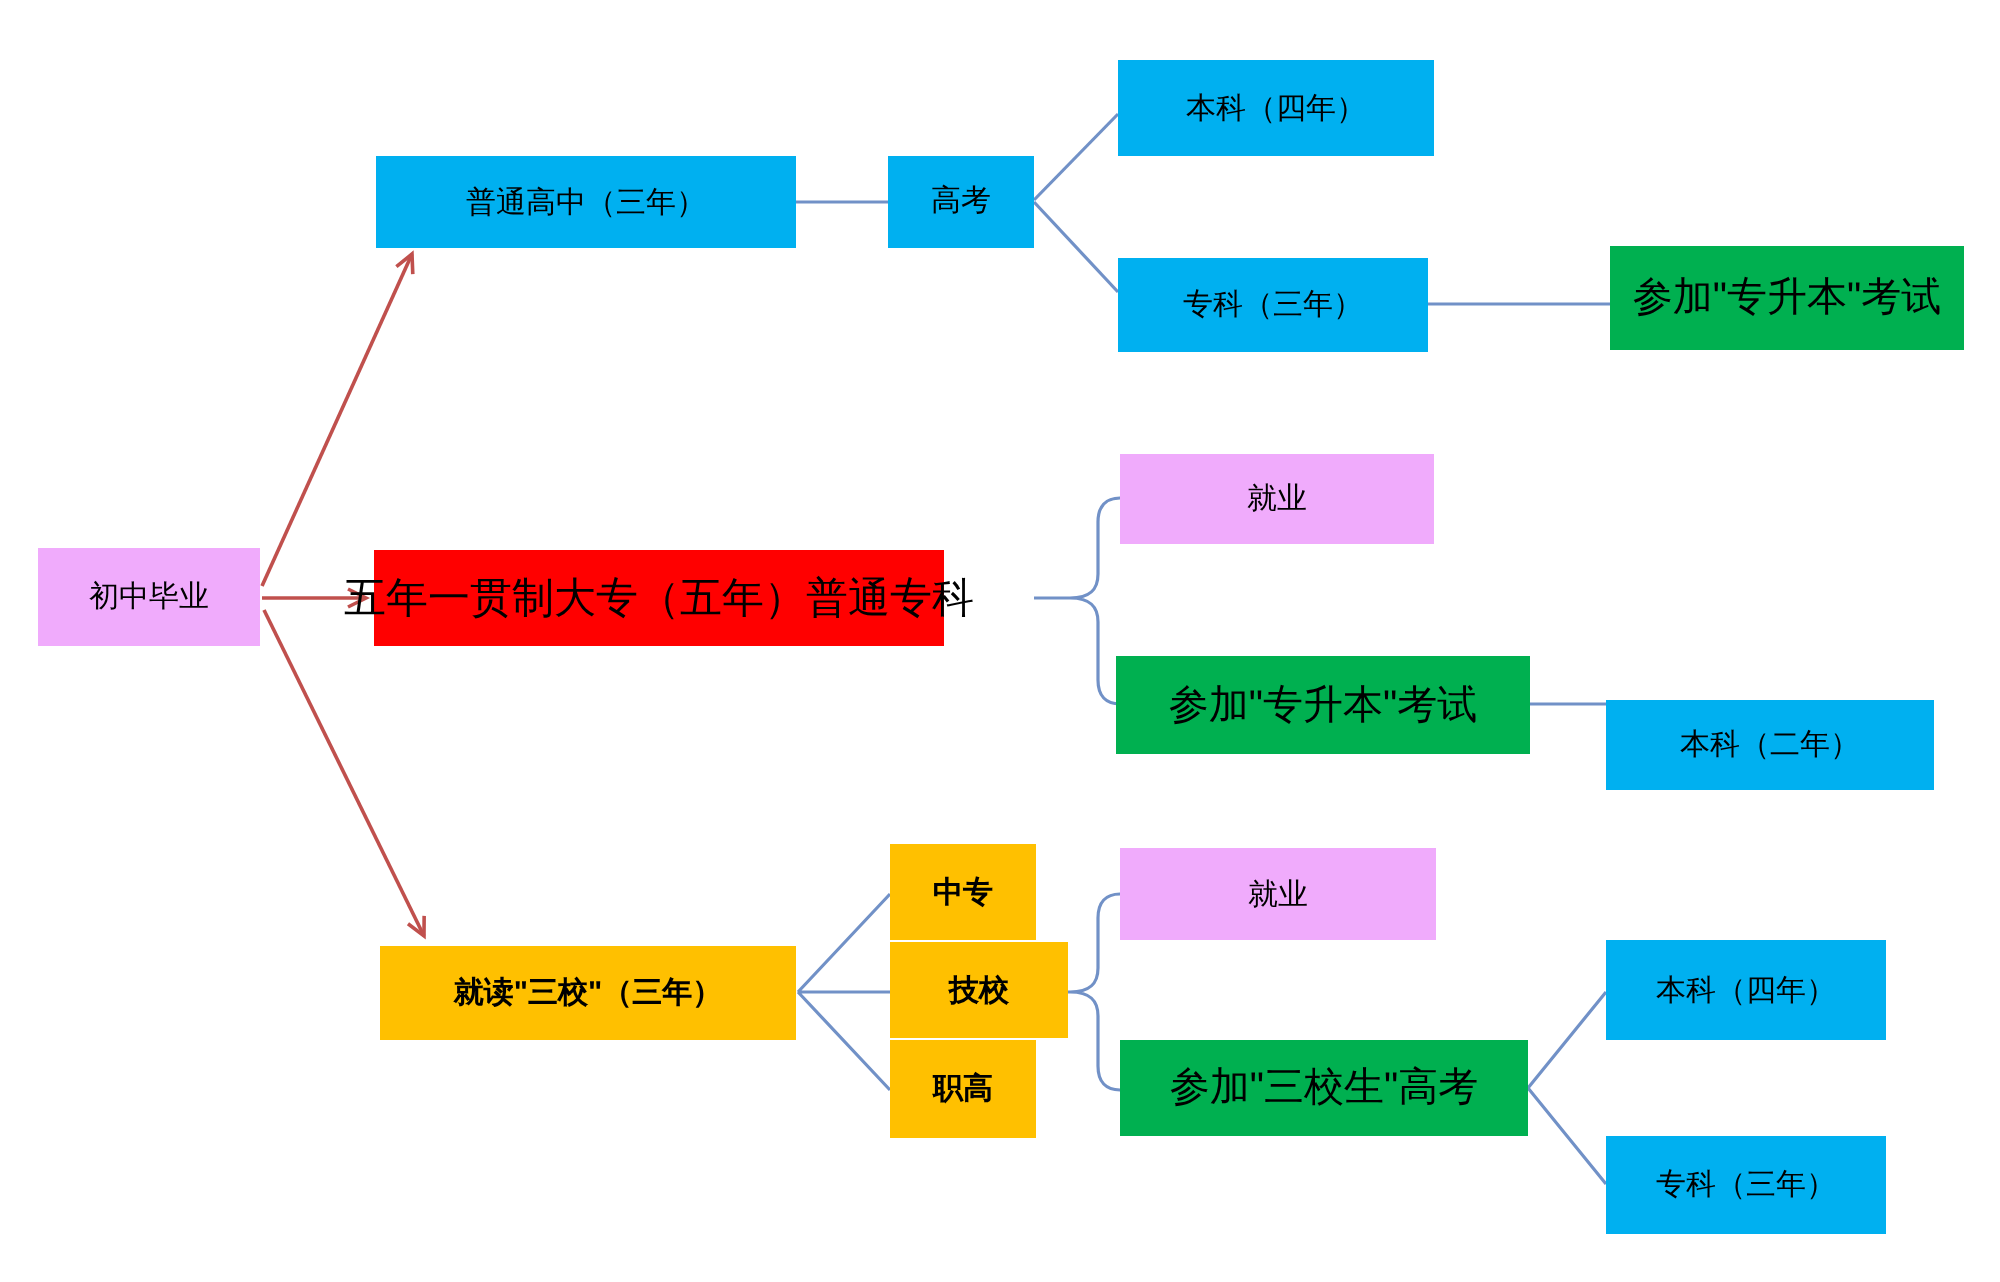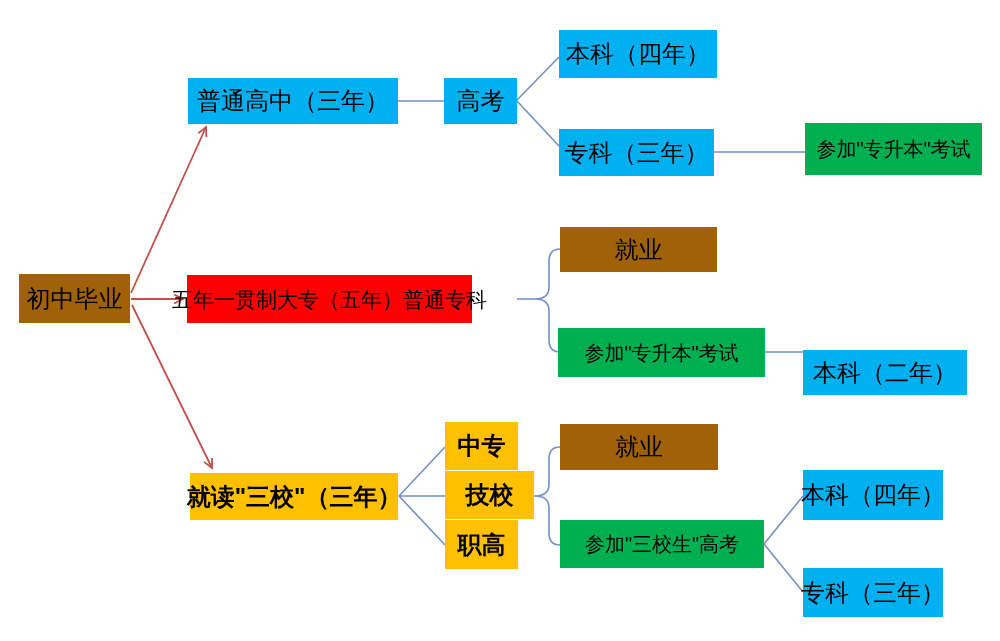--- a/index.html
+++ b/index.html
@@ -3,23 +3,23 @@
 <meta charset="utf-8">
 <style>
   html,body{margin:0;padding:0;background:#ffffff;}
   .canvas{
     position:relative;width:1000px;height:641px;background:#ffffff;overflow:hidden;
     font-family:"Liberation Sans", sans-serif;
   }
   .edges{position:absolute;left:0;top:0;pointer-events:none;}
   .node{
     position:absolute;display:flex;align-items:center;justify-content:center;
-    color:#000;font-size:24px;white-space:nowrap;line-height:1;box-sizing:border-box;
+    color:#000;font-size:15px;white-space:nowrap;line-height:1;box-sizing:border-box;
   }
-  .bg-lightgreen{background:#a16207;}
+  .bg-lightgreen{background:#f0abfc;}
   .bg-blue{background:#00B0F0;}
   .bg-red{background:#FF0000;}
   .bg-green{background:#00B050;}
   .bg-orange{background:#FFC000;font-weight:bold;}
 </style>
 </head>
 <body>
 
 <div class="canvas">
 
@@ -55,21 +55,21 @@
                M535,496 C545,496 549,500 549,508 L549,533 C549,541 553,545 560,545"></path>
 
       <path d="M764,544 L803,496 M764,544 L803,592"></path>
     </g>
   </svg>
 
   <div class="node bg-blue" style="left:188px;top:78px;width:210px;height:46px;">普通高中（三年）</div>
 
   <div class="node bg-lightgreen" style="left:19px;top:274px;width:111px;height:49px;">初中毕业</div>
 
-  <div class="node bg-blue" style="left:444px;top:78px;width:73px;height:46px;">高考</div>
+  <div class="node bg-blue" style="left:444px;top:78px;width:73px;height:46px;font-family:Liberation Serif, serif;">高考</div>
 
   <div class="node bg-blue" style="left:559px;top:30px;width:158px;height:48px;">本科（四年）</div>
 
   <div class="node bg-blue" style="left:559px;top:129px;width:155px;height:47px;">专科（三年）</div>
 
   <div class="node bg-green" style="left:805px;top:123px;width:177px;height:52px;font-size:20px;">参加"专升本"考试</div>
 
   <div class="node bg-red" style="left:187px;top:275px;width:285px;height:48px;font-size:21px;">五年一贯制大专（五年）普通专科</div>
 
   <div class="node bg-lightgreen" style="left:560px;top:227px;width:157px;height:45px;">就业</div>

